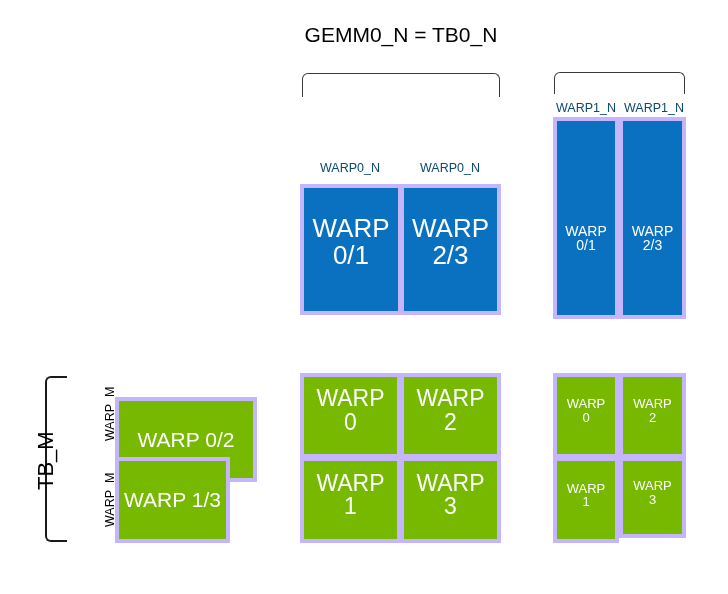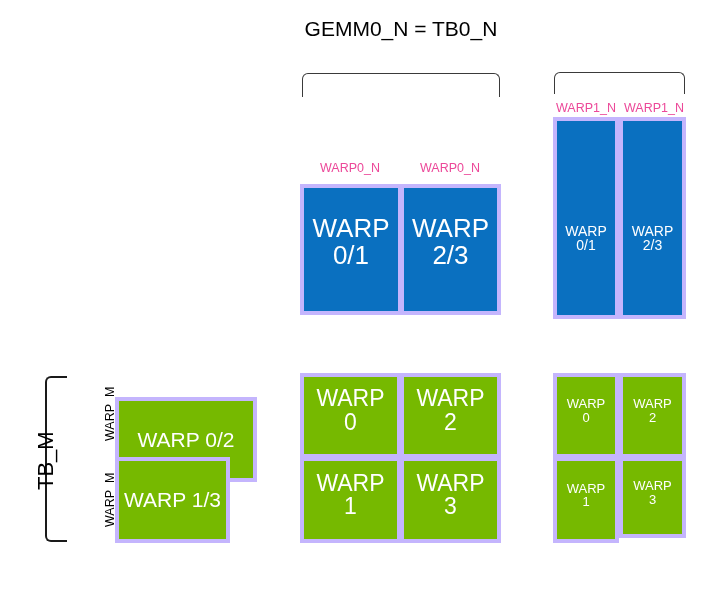--- a/index.html
+++ b/index.html
@@ -19,21 +19,21 @@
     font-size:21px;
     line-height:26px;
     font-family:"Liberation Sans", sans-serif;
     white-space:nowrap;
     letter-spacing:0px;
   }
   .title.wrap{white-space:normal;text-align:center;}
 
   
   .smalllabel{
-    color:#ec4899;
+    color:#0c4a6e;
     font-size:12.5px;
     line-height:15px;
     font-family:"Liberation Sans", sans-serif;
     text-align:center;
     white-space:nowrap;
   }
 
   
   .vlabel{
     color:#000000;
@@ -93,21 +93,21 @@
   
   .push-up{align-items:center;padding-bottom:16px;}
   .push-up2{align-items:center;padding-bottom:10px;}
   .push-dn{align-items:center;padding-top:40px;}
 </style>
 </head>
 <body>
 
 <div class="stage">
 
-  <div class="abs title" style="left:302px;top:16px;width:198px;text-align:center;">GEMM0_N = TB0_N</div>
+  <div class="abs title" style="left:302px;top:22px;width:198px;text-align:center;">GEMM0_N = TB0_N</div>
 
 
   <div class="abs hbracket" style="left:302px;top:73px;width:198px;height:24px;"></div>
 
   <div class="abs hbracket" style="left:554px;top:72px;width:131px;height:22px;"></div>
 
   <div class="abs smalllabel" style="left:300px;top:161px;width:100px;">WARP0_N</div>
   <div class="abs smalllabel" style="left:400px;top:161px;width:100px;">WARP0_N</div>
 
   <div class="abs box blue push-up" style="left:300px;top:184px;width:102px;height:131px;">

